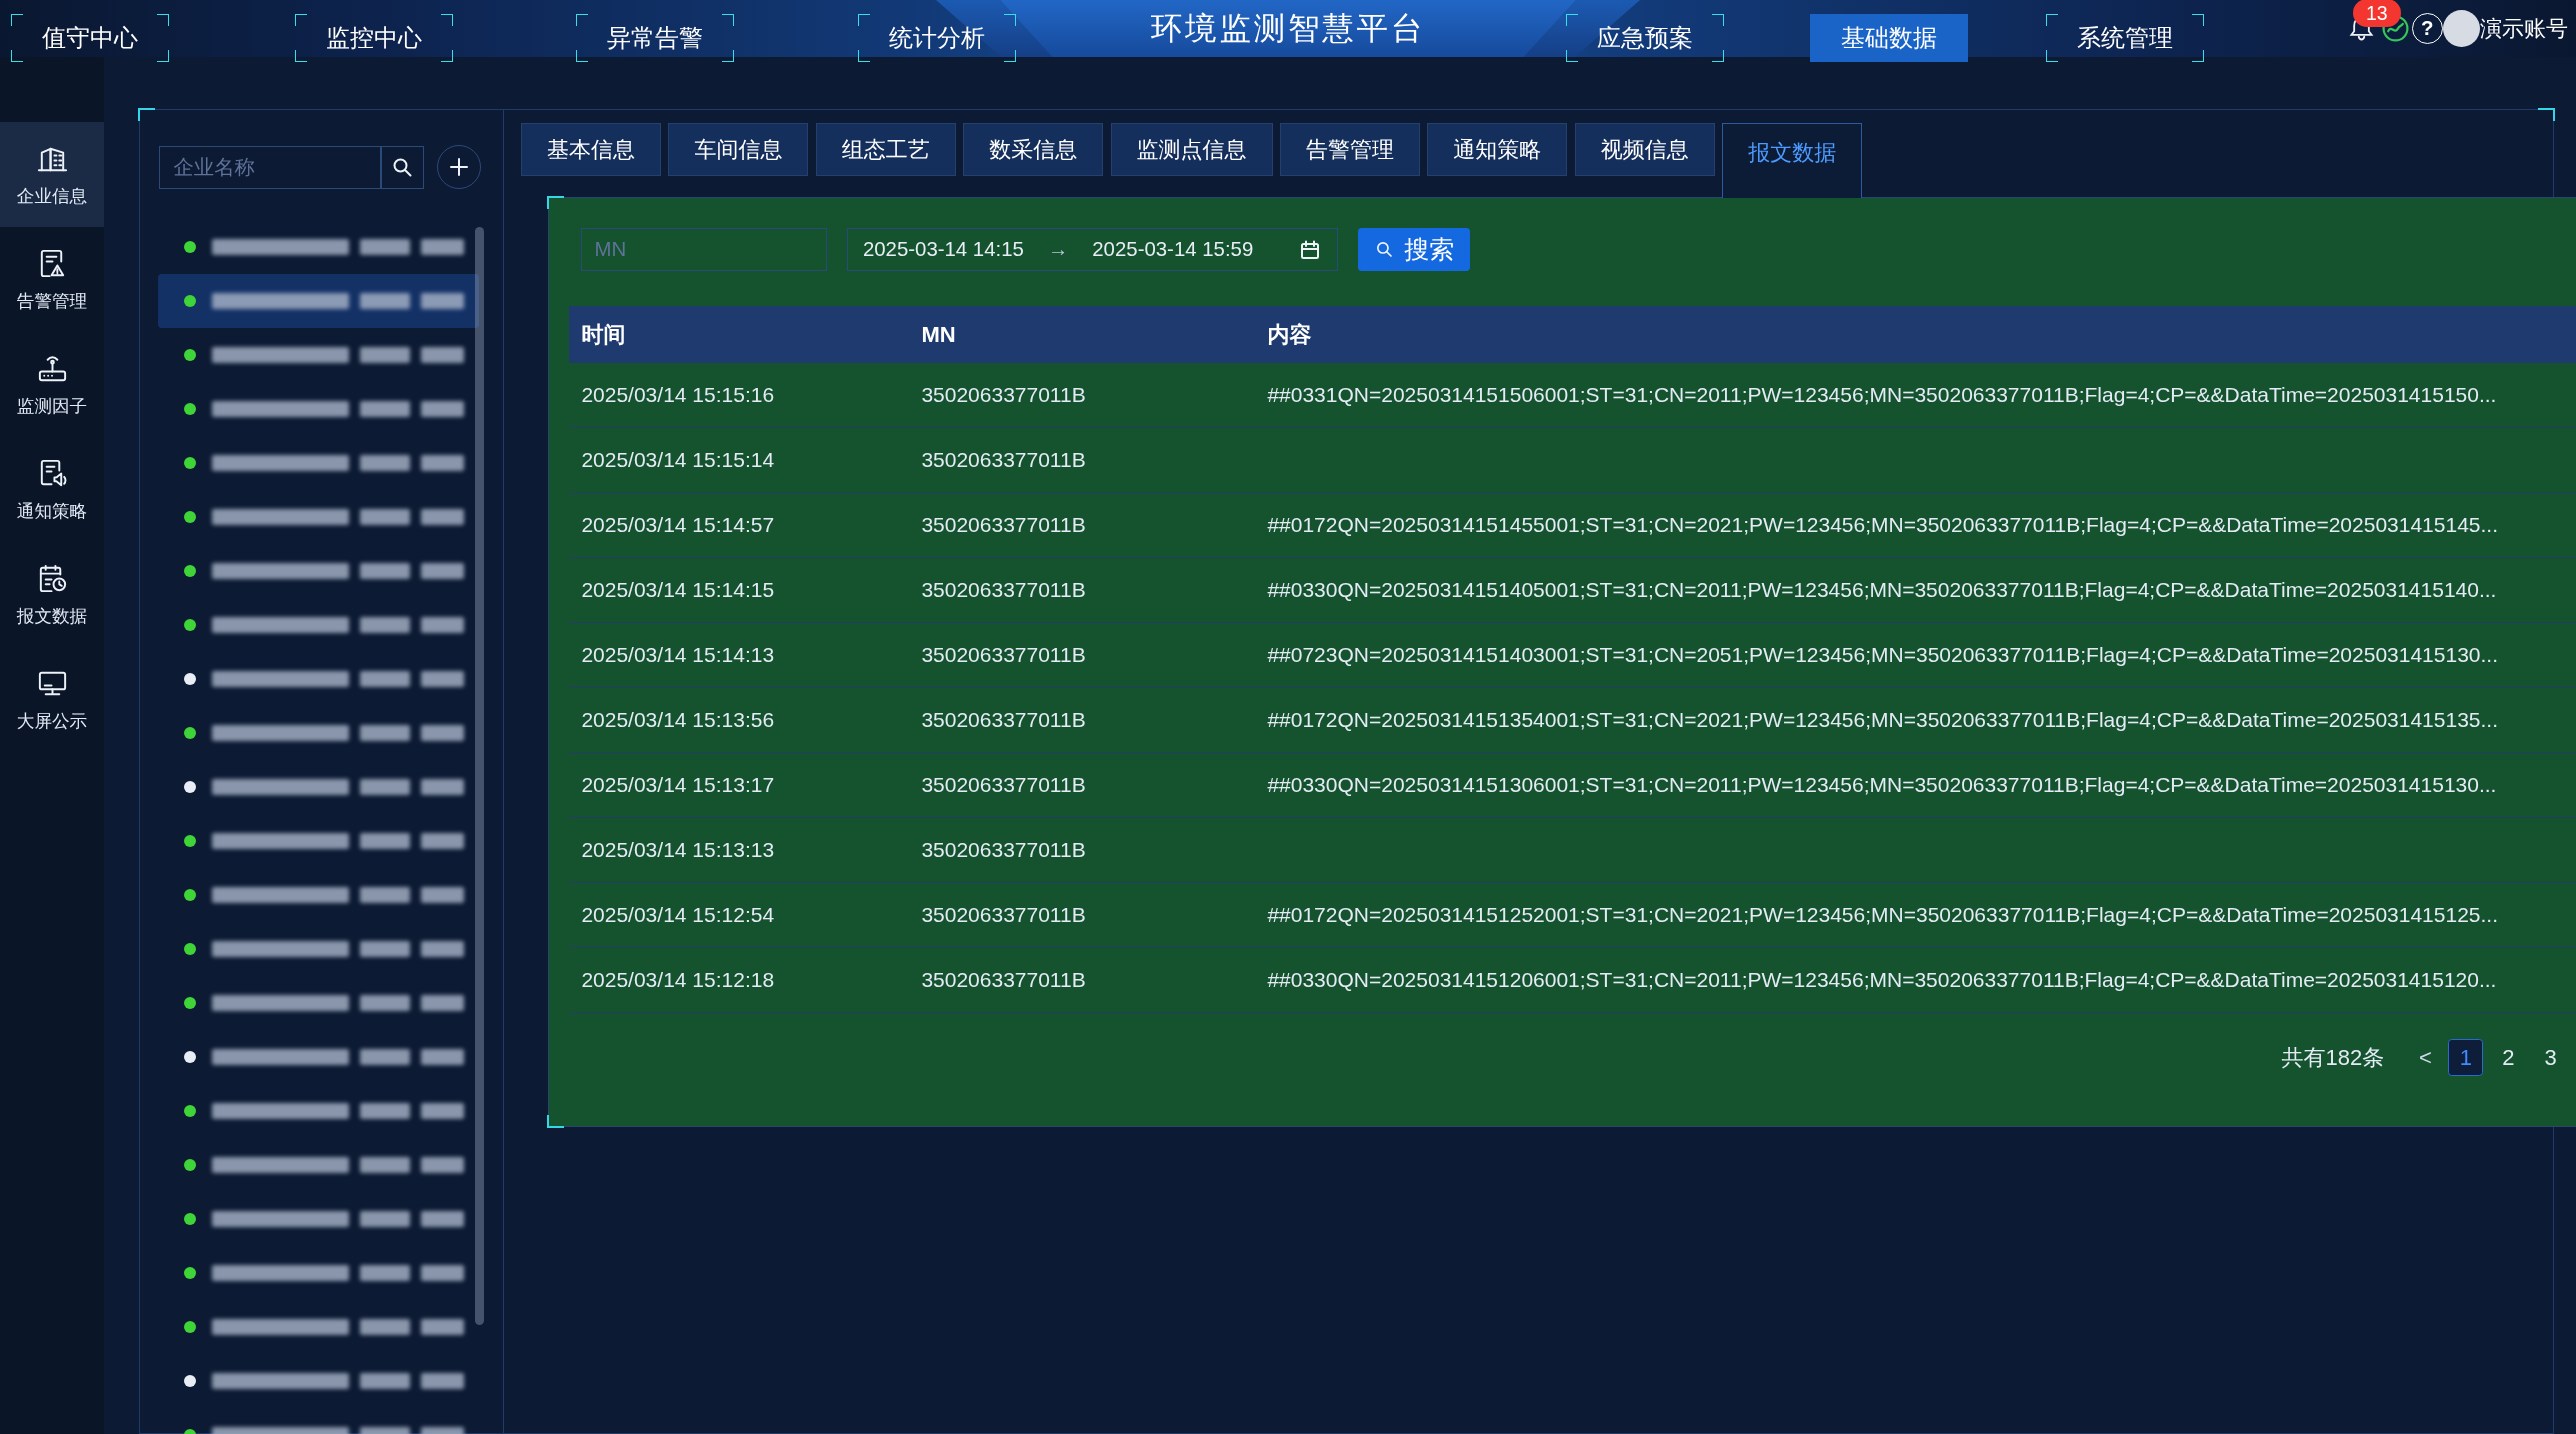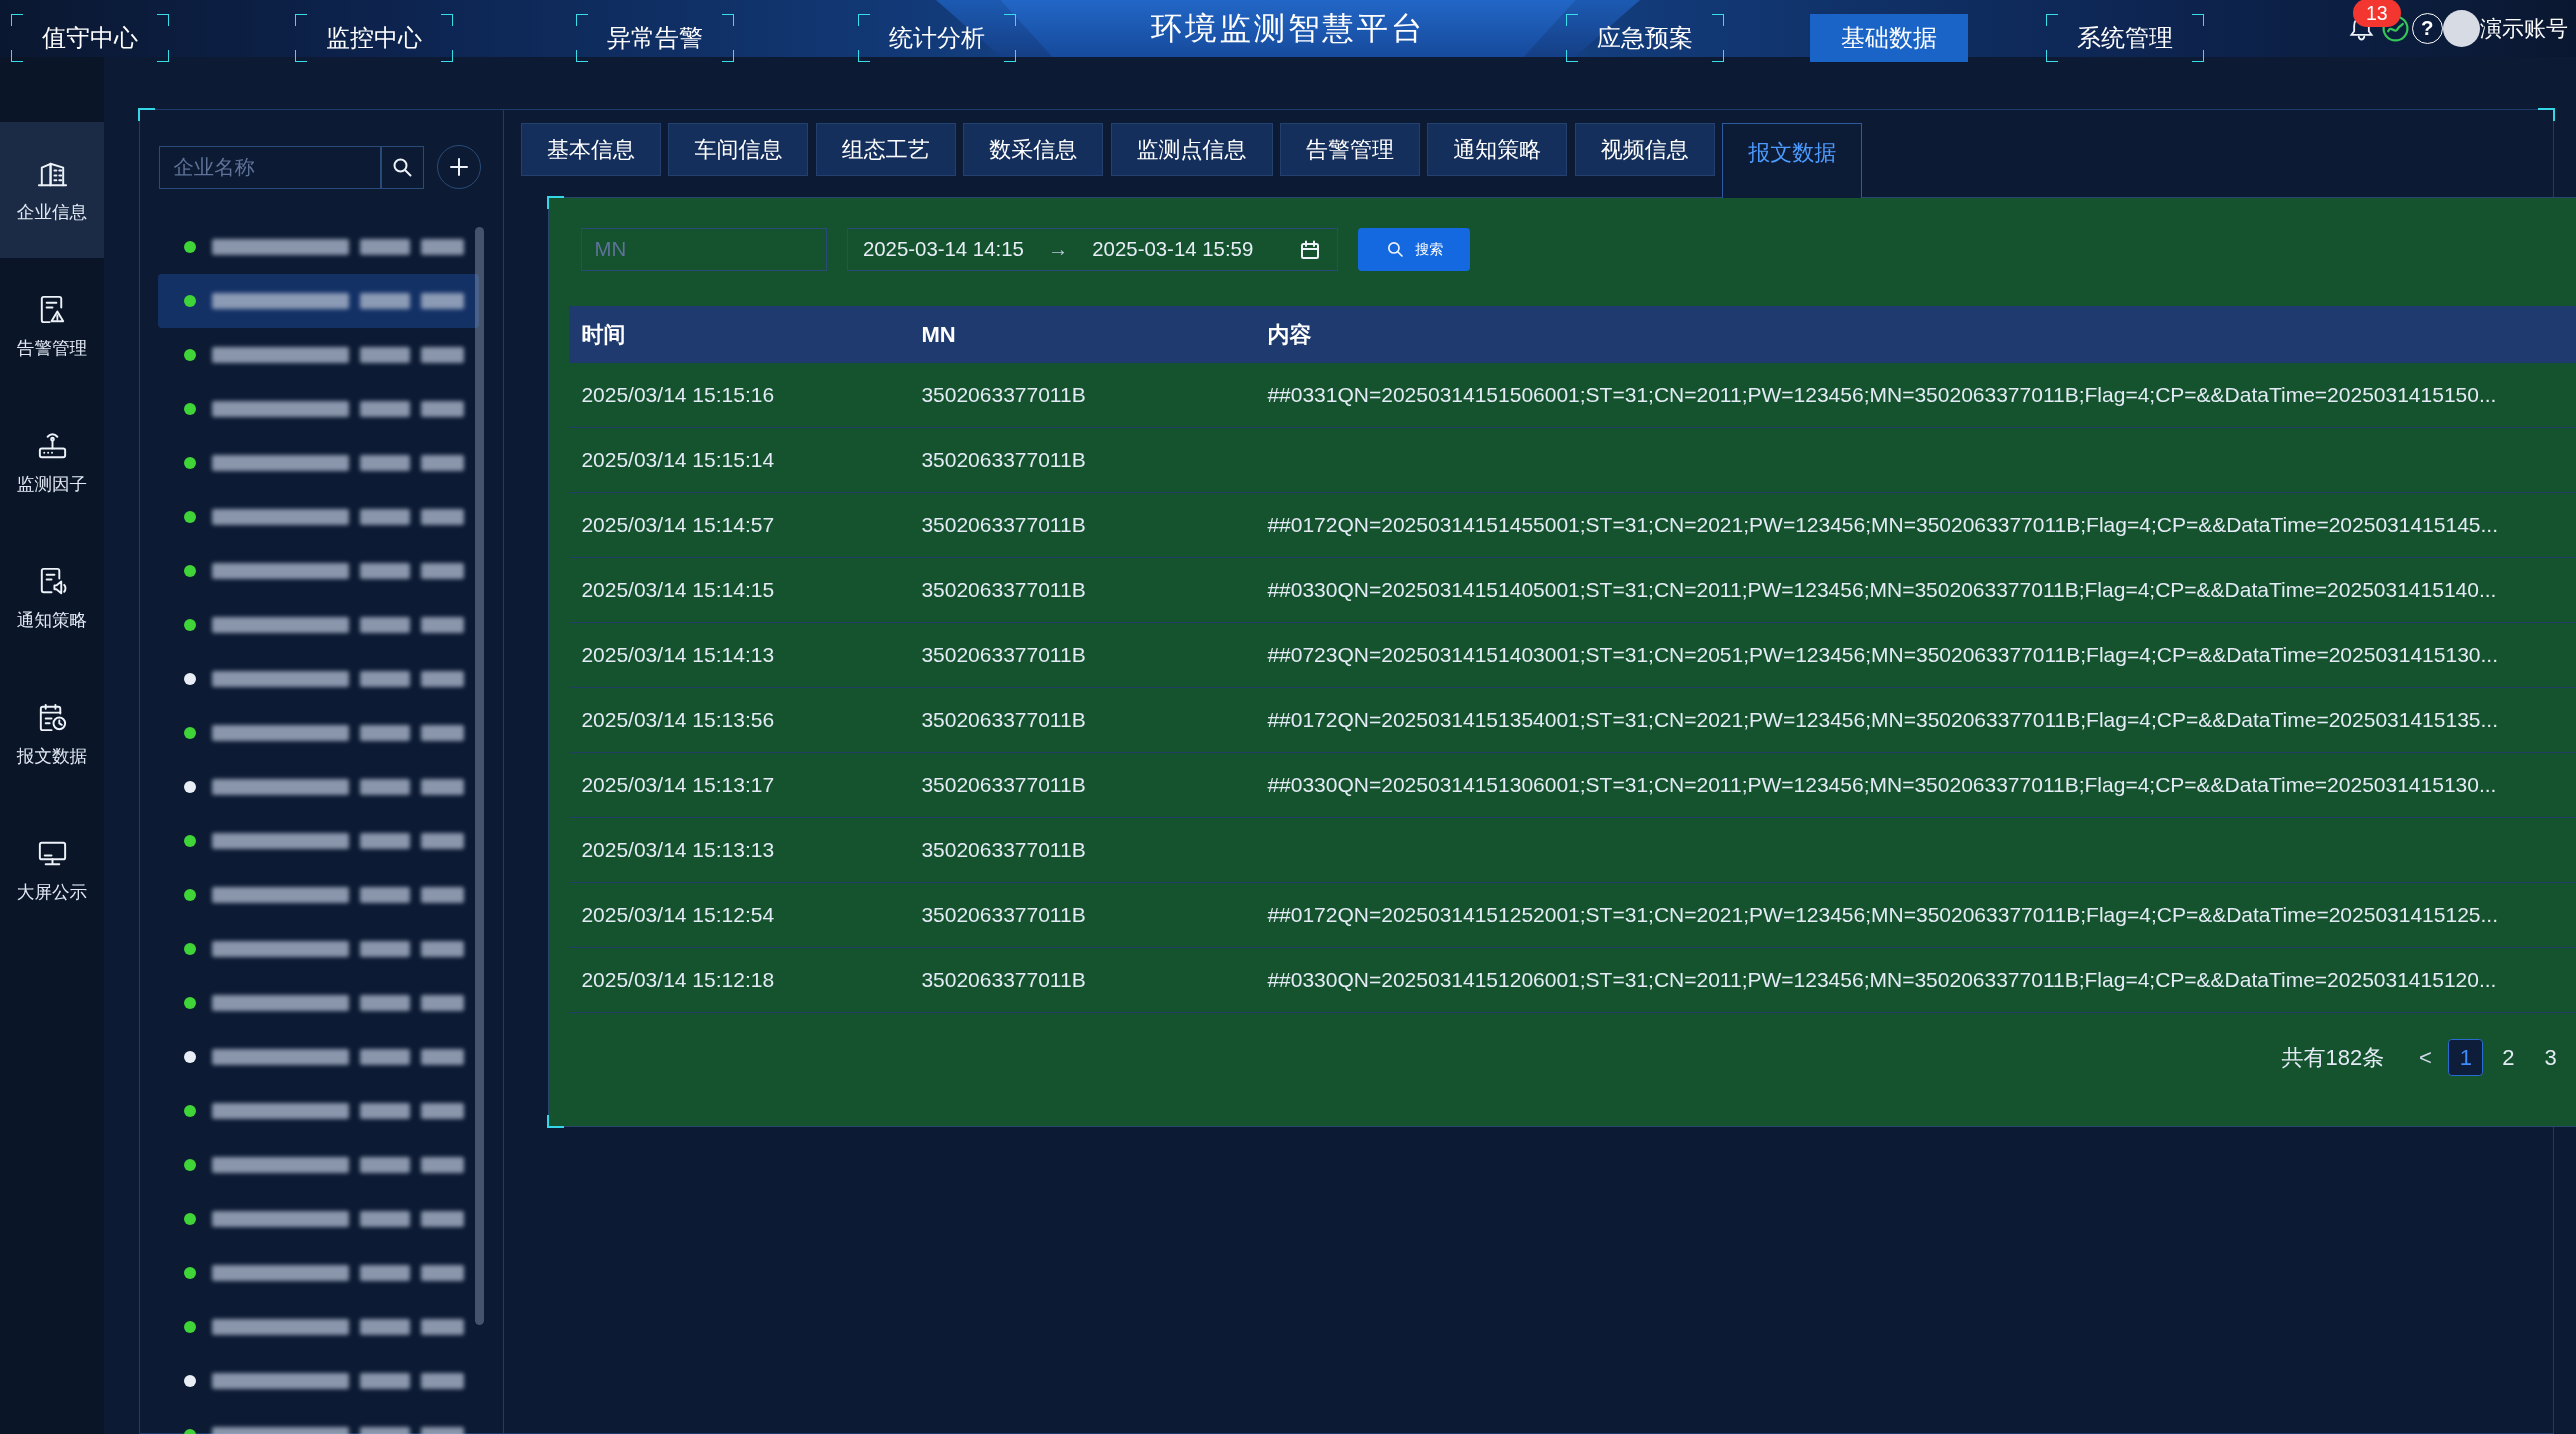--- a/index.html
+++ b/index.html
@@ -29,21 +29,21 @@
   .badge{position:absolute;top:-11px;left:9.3px;min-width:48px;height:28px;background:#f3362f;border-radius:14px;
     color:#fff;font-size:19.5px;display:flex;align-items:center;justify-content:center;padding:0 7.4px}
   .icon-btn{display:flex;align-items:center;justify-content:center;cursor:pointer}
   .help-circle{width:31.5px;height:31.5px;border:1.9px solid #fff;border-radius:50%;color:#fff;font-size:20.4px;
     display:flex;align-items:center;justify-content:center;font-weight:700}
   .avatar{width:37px;height:37px;border-radius:50%;background:#d6dbe4}
   .uname{color:#fff;font-size:22px}
 
   
   .sidebar{position:absolute;left:0;top:57px;width:104px;height:1377px;background:#0a1527;padding-top:65px;z-index:5}
-  .side-item{height:136px;display:flex;flex-direction:column;align-items:center;justify-content:center;gap:8.3px;
+  .side-item{height:105px;display:flex;flex-direction:column;align-items:center;justify-content:center;gap:8.3px;
     color:#e3eaf6;font-size:17.6px;cursor:pointer}
   .side-item.active{background:#1b2b45}
   .side-item svg{width:35px;height:35px;stroke:#eef3fa;stroke-width:2;fill:none;stroke-linecap:round;stroke-linejoin:round}
 
   
   .outer-frame{position:absolute;left:139px;top:109px;width:2415px;height:1325px;border:0.9px solid #1d3c6c}
   .acc{position:absolute;width:16.7px;height:13px;border:0 solid #35d6e8;z-index:3}
   .acc.tl{top:-1.9px;left:-1.9px;border-top-width:2.8px;border-left-width:2.8px}
   .acc.tr{top:-1.9px;right:-1.9px;border-top-width:2.8px;border-right-width:2.8px}
   .acc.bl{bottom:-1.9px;left:-1.9px;border-bottom-width:2.8px;border-left-width:2.8px}
@@ -82,21 +82,21 @@
   .filter-row{position:absolute;left:31.5px;top:30px;display:flex;align-items:center}
   .mn-input{width:246px;height:43px;background:transparent;border:0.9px solid #2a4a7a;color:#fff;font-size:20.4px;
     padding:0 13px;outline:none}
   .mn-input::placeholder{color:#5f7299}
   .date-range{margin-left:20.4px;width:491px;height:43px;border:0.9px solid #2a4a7a;display:flex;align-items:center;
     padding:0 15px;color:#e8eef7;font-size:20.4px;cursor:pointer}
   .date-range .dv{flex:none}
   .date-range .arrow{margin:0 24px;color:#b9c6dd}
   .date-range .cal{margin-left:auto}
   .search-button{margin-left:20.4px;width:112px;height:43px;background:#1569e0;border:none;border-radius:3.7px;color:#fff;
-    font-size:14px;display:flex;align-items:center;justify-content:center;gap:9.3px;cursor:pointer}
+    font-size:25px;display:flex;align-items:center;justify-content:center;gap:9.3px;cursor:pointer}
   .refresh{position:absolute;right:54px;top:37px;cursor:pointer}
 
   
   .tablewrap{position:absolute;left:20.4px;right:20.4px;top:108px}
   .thead{height:57px;background:#1e3a6e;display:flex;align-items:center;font-size:22px;color:#fff;font-weight:700}
   .col-time{width:352px;padding-left:12px;flex:none}
   .col-mn{width:346px;flex:none}
   .col-content{flex:1;min-width:0;white-space:nowrap;overflow:hidden}
   .trow{height:65px;display:flex;align-items:center;border-bottom:0.9px solid #223e67;font-size:21px;color:#e4ebf7}
 

